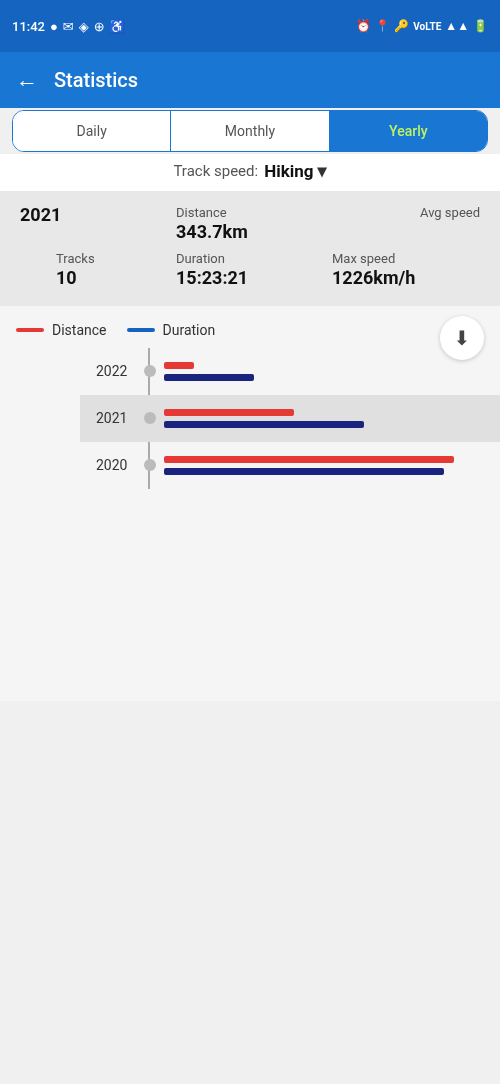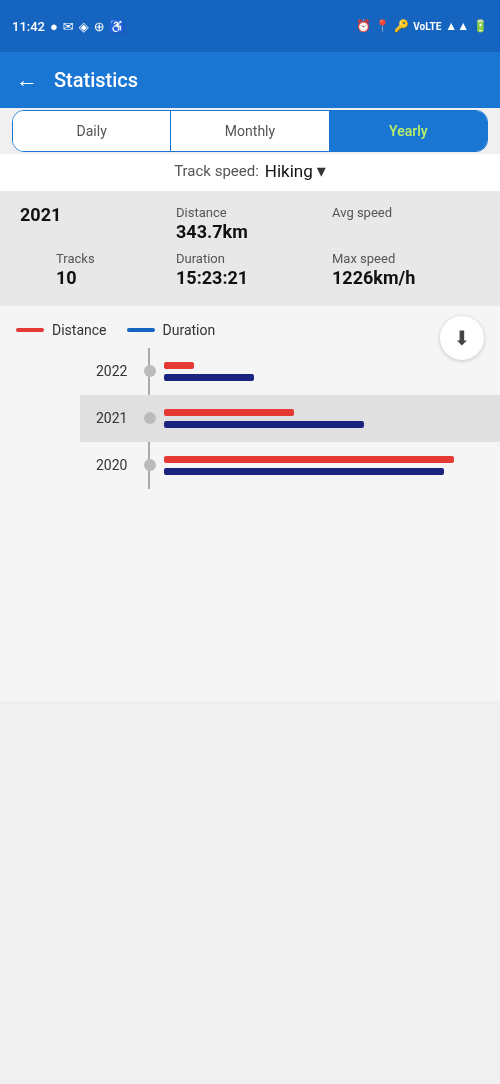--- a/index.html
+++ b/index.html
@@ -84,21 +84,21 @@
       background: white;
       font-size: 15px;
       color: #333;
     }
     .track-type-label { color: #555; }
     .track-type-select {
       display: flex;
       align-items: center;
       gap: 4px;
       font-size: 17px;
-      font-weight: 400;
+      font-weight: 700;
       color: #111;
       margin-left: 6px;
       cursor: pointer;
     }
     .dropdown-arrow { font-size: 18px; color: #333; }
 
     
     .stats-panel {
       background: #e8e8e8;
       padding: 12px 20px 16px;
@@ -265,21 +265,21 @@
 <div class="stats-panel">
   <div class="stats-grid">
 
     <div style="display:flex; flex-direction:column;">
       <span class="stat-value">2021</span>
     </div>
     <div style="display:flex; flex-direction:column;">
       <span class="stat-label">Distance</span>
       <span class="stat-value">343.7km</span>
     </div>
-    <div style="display:flex; flex-direction:column;">
+    <div style="display:flex; flex-direction:column;align-items:flex-end;">
       <span class="stat-label">Avg speed</span>
     </div>
 
     <div style="display:flex; flex-direction:column; margin-top:4px;margin-left:36px;">
       <span class="stat-label">Tracks</span>
       <span class="stat-value">10</span>
     </div>
     <div style="display:flex; flex-direction:column; margin-top:4px;">
       <span class="stat-label">Duration</span>
       <span class="stat-value">15:23:21</span>

